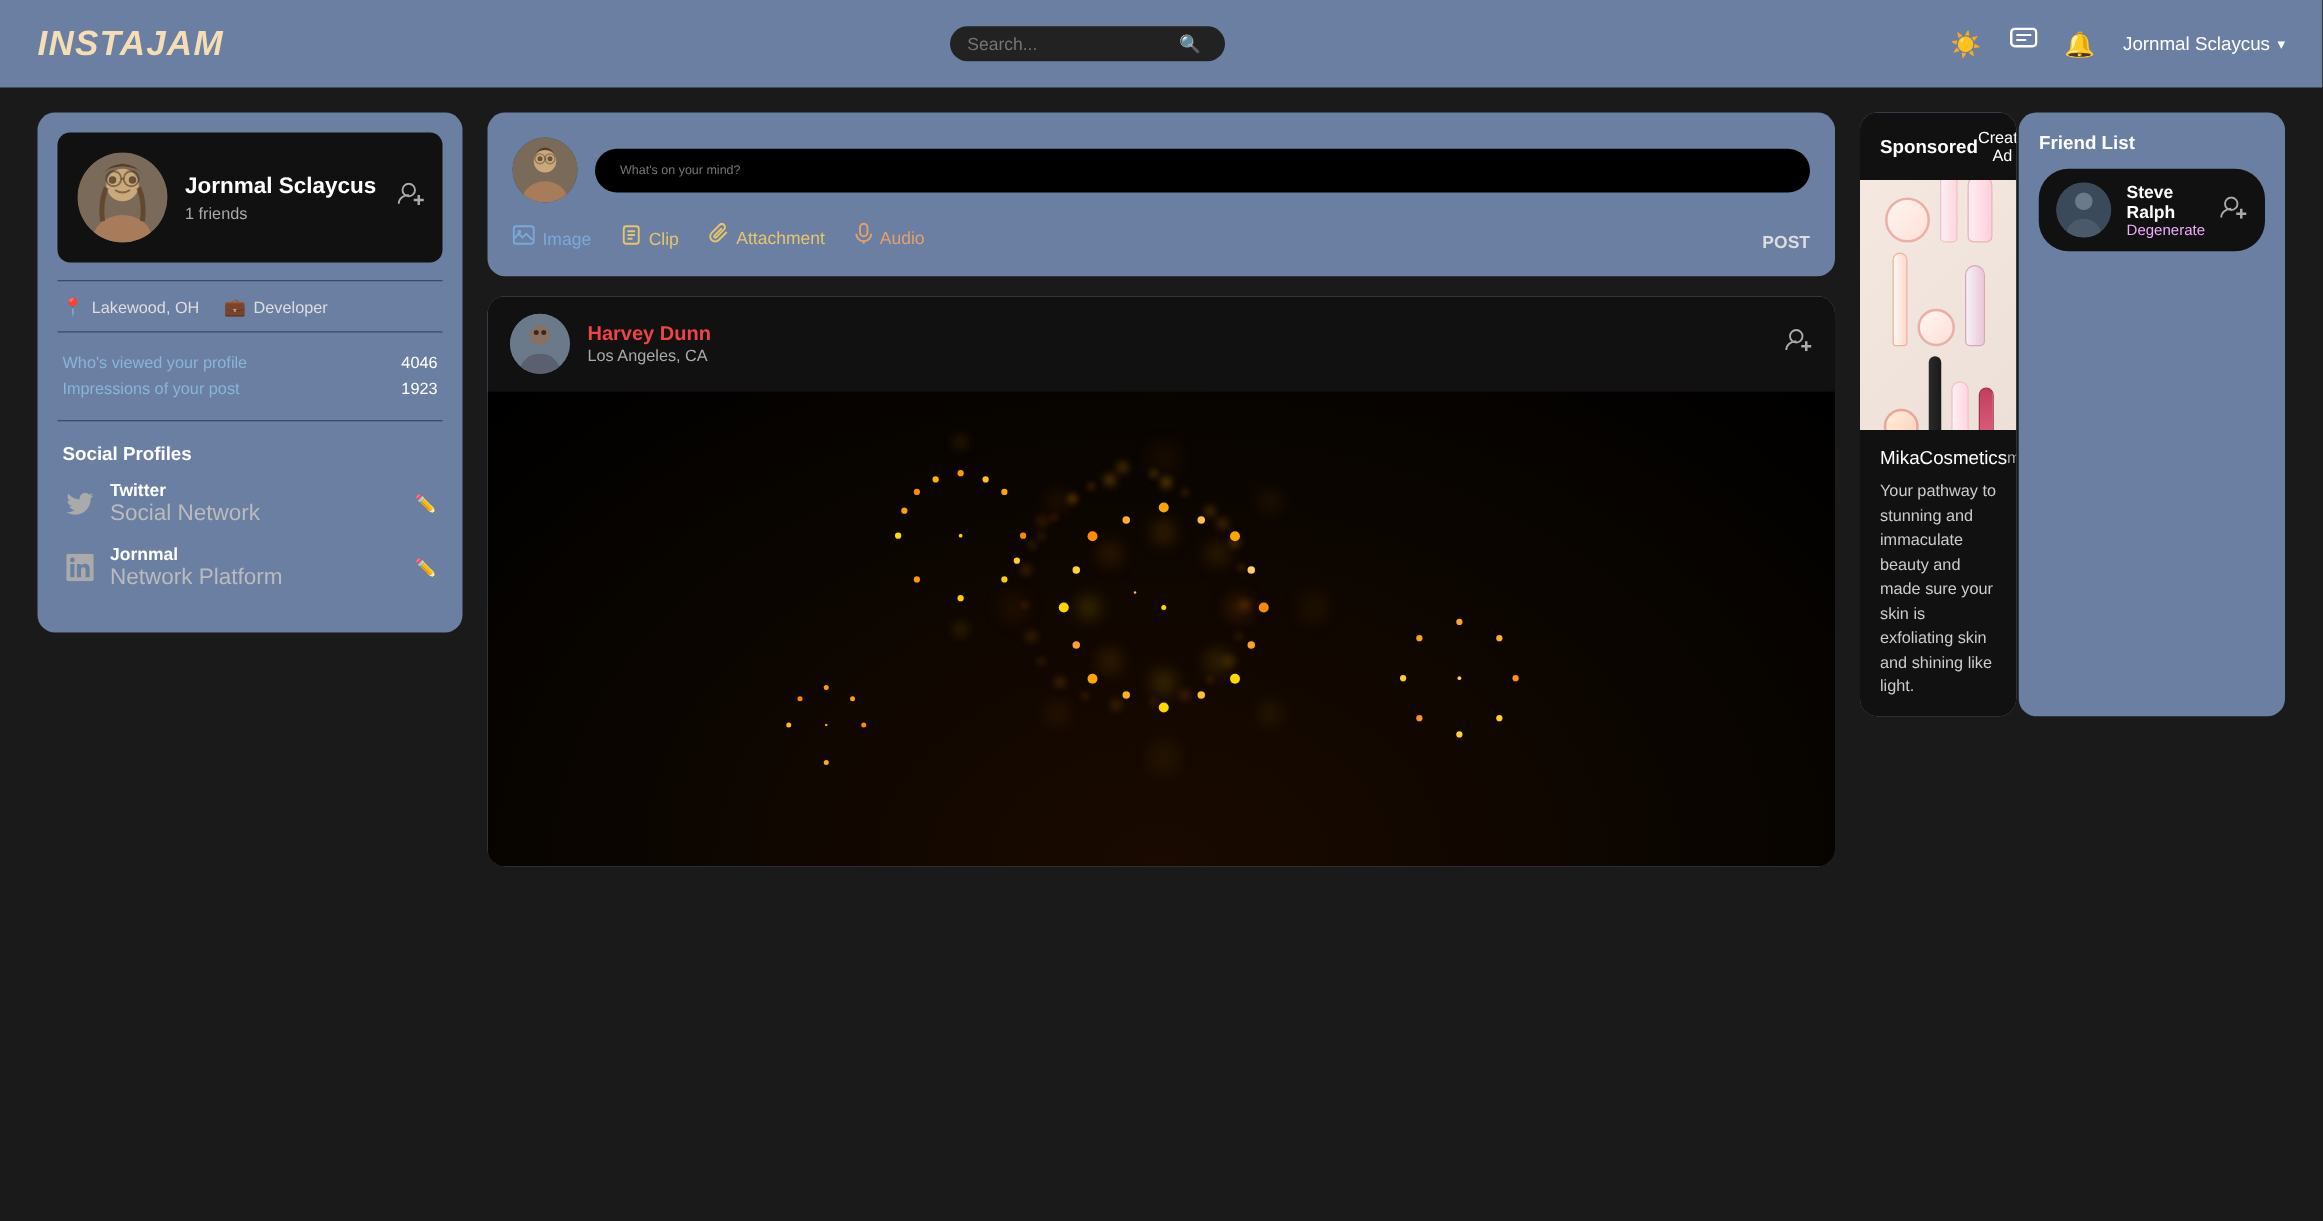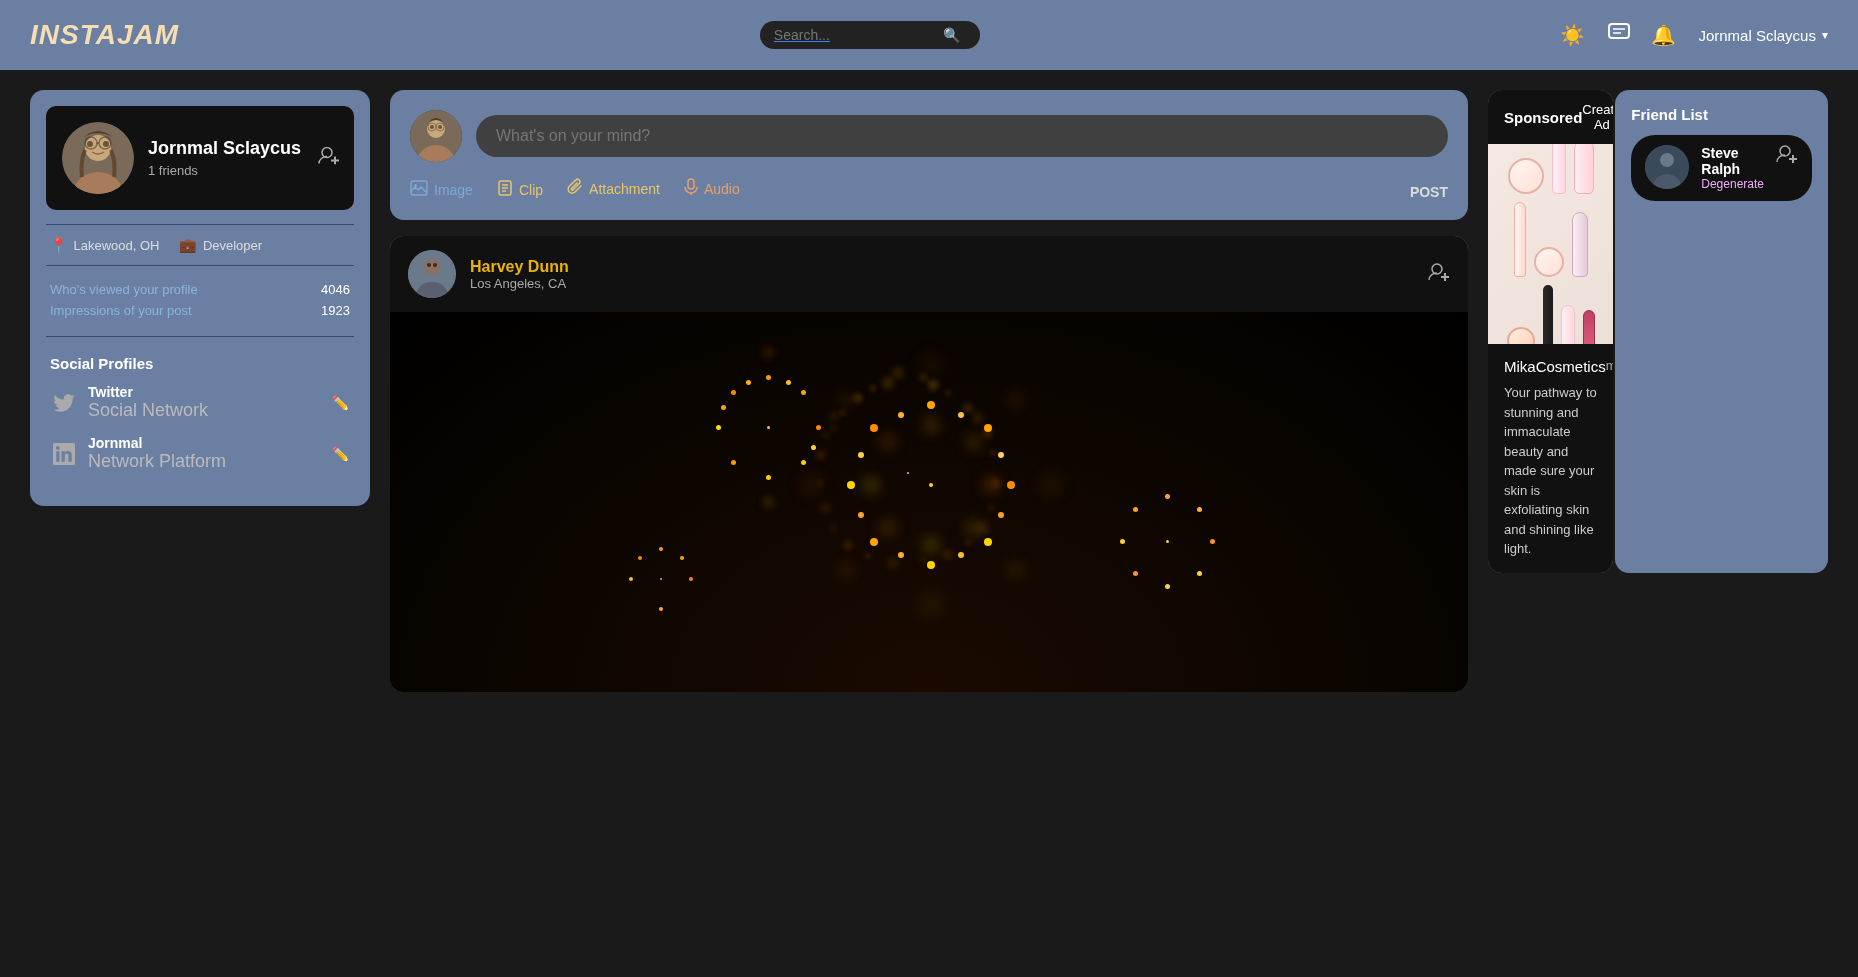--- a/index.html
+++ b/index.html
@@ -33,24 +33,23 @@
       align-items: center;
       background: #222;
       border-radius: 20px;
       padding: 6px 14px;
       width: 220px;
     }
     .search-bar input {
       background: transparent;
       border: none;
       outline: none;
-      color: #3b82f6;
+      color: #ffffff;
       font-size: 14px;
       width: 170px;
-      text-decoration: underline;
     }
     .search-icon-btn {
       color: #aaa;
       cursor: pointer;
       font-size: 14px;
     }
     .header-right {
       display: flex;
       align-items: center;
       gap: 22px;
@@ -219,26 +218,26 @@
       margin-bottom: 16px;
     }
     .post-avatar {
       width: 52px;
       height: 52px;
       border-radius: 50%;
       flex-shrink: 0;
     }
     .post-input {
       flex: 1;
-      background: #404040;
+      background: #000000;
       border-radius: 24px;
       border: none;
       padding: 12px 20px;
       color: #aaa;
-      font-size: 16px;
+      font-size: 10px;
       outline: none;
     }
     .post-actions {
       display: flex;
       align-items: flex-end;
       gap: 24px;
     }
     .post-action-btn {
       display: flex;
       align-items: center;
@@ -285,21 +284,21 @@
       background: linear-gradient(135deg, #7a8a9a, #4a5a6a);
       display: flex;
       align-items: center;
       justify-content: center;
       overflow: hidden;
     }
     .feed-user-info { flex: 1; }
     .feed-user-name {
       font-size: 16px;
       font-weight: bold;
-      color: #eab308;
+      color: #ef4444;
     }
     .feed-user-location {
       font-size: 13px;
       color: #aaa;
     }
     .feed-add-icon {
       font-size: 20px;
       color: #aaa;
       cursor: pointer;
     }
@@ -565,21 +564,21 @@
       font-size: 15px;
       font-weight: bold;
       color: #fff;
       margin-bottom: 12px;
     }
     .friend-item {
       background: #111;
       border-radius: 24px;
       padding: 10px 14px;
       display: flex;
-      align-items: flex-start;
+      align-items: center;
       gap: 12px;
       position: relative;
     }
     .friend-avatar {
       width: 44px;
       height: 44px;
       border-radius: 50%;
       background: linear-gradient(135deg, #4a5a6a, #2a3a4a);
       overflow: hidden;
       display: flex;

